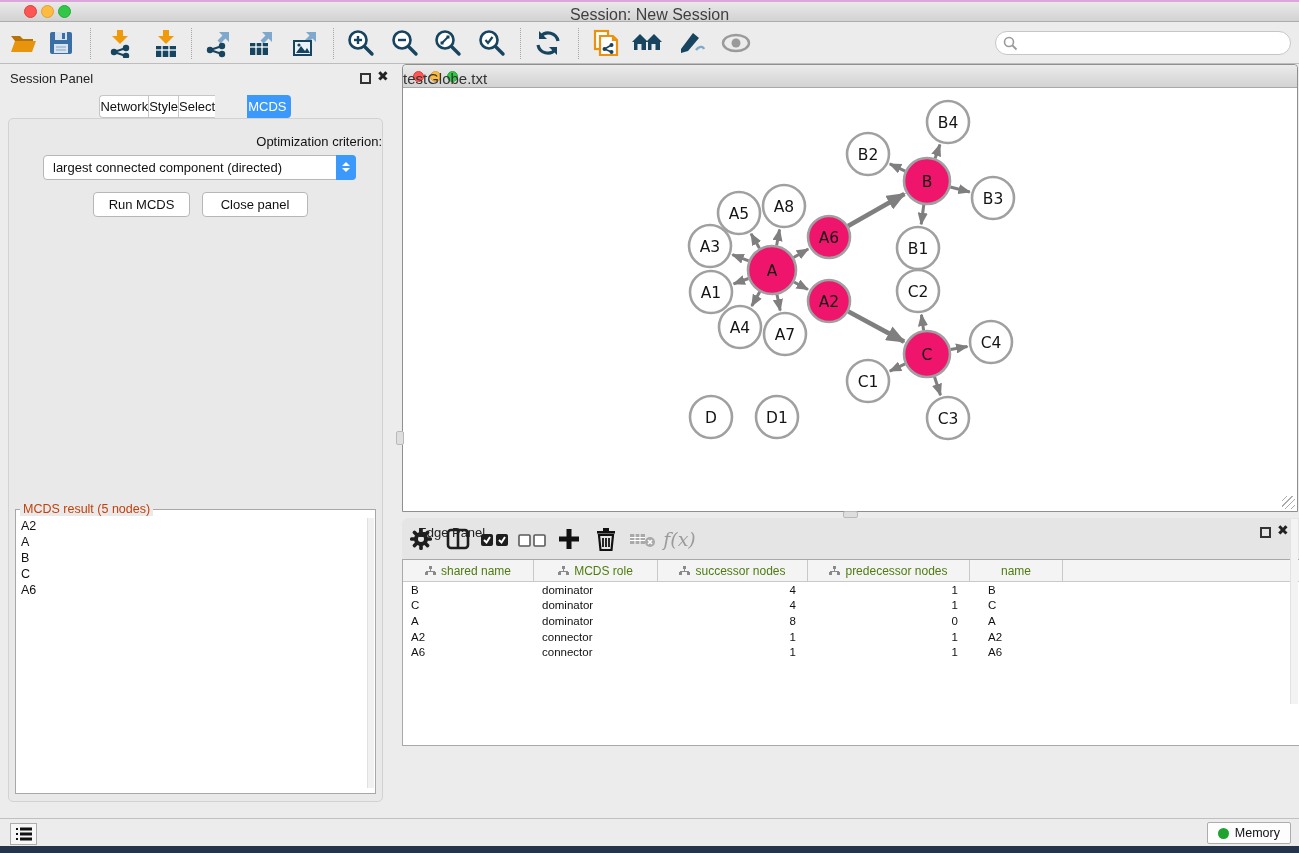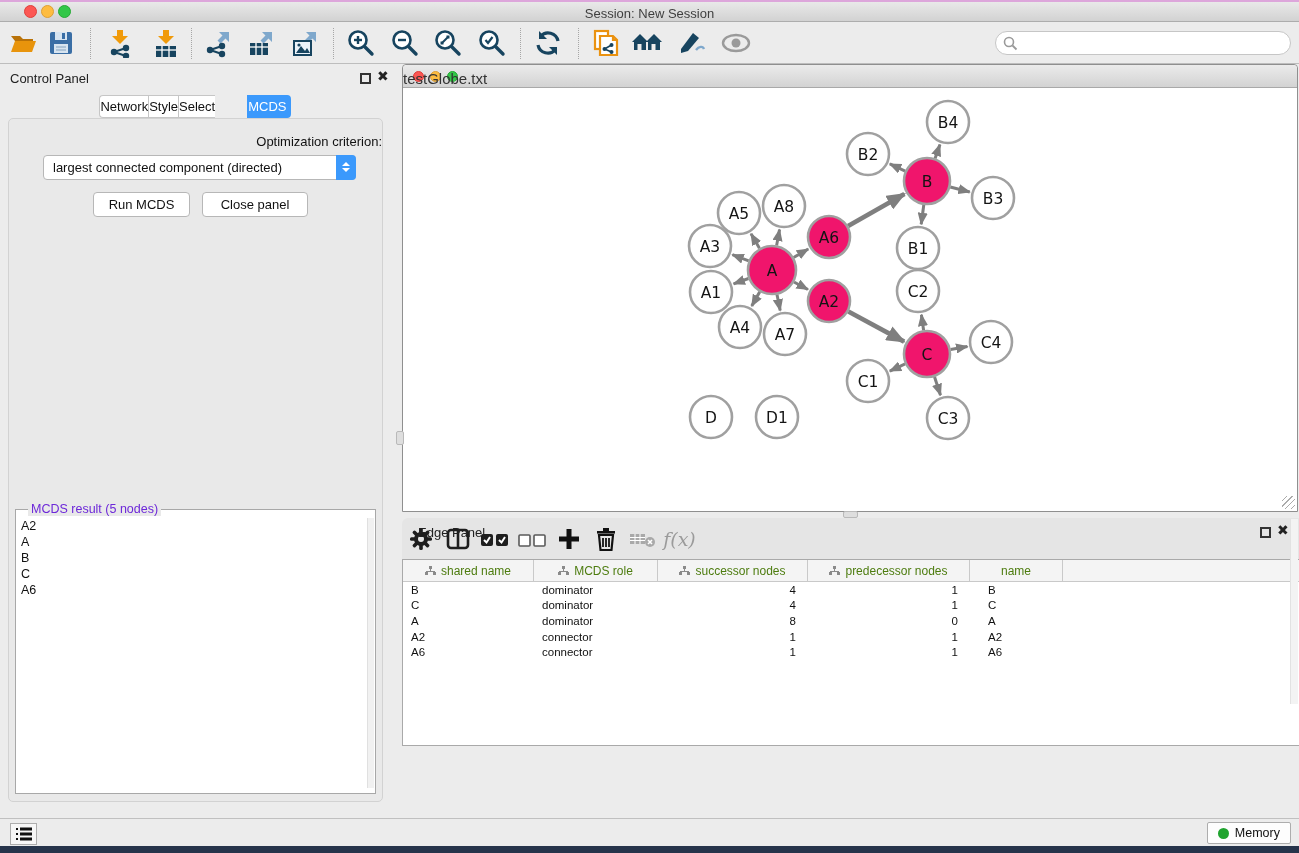--- a/index.html
+++ b/index.html
@@ -9,21 +9,21 @@
 
   
   #wallpaper-top { left:0; top:0; width:1299px; height:2px; background:#DDA6DB; }
   #titlebar { left:0; top:2px; width:1299px; height:20px;
     background:linear-gradient(#E9E9E9,#D2D2D2); border-bottom:1px solid #ADADAD; }
   .tl { width:13px; height:13px; border-radius:50%; top:4px; }
   #titlebar .tl { top:3px; }
   .tl.red { background:#FC5753; border:1px solid #DF3F3B; }
   .tl.yellow { background:#FDBC40; border:1px solid #DE9F34; }
   .tl.green { background:#33C748; border:1px solid #27AA35; }
-  .win-title { width:100%; text-align:center; font-size:13px; color:#3F3F3F; top:4px; }
+  .win-title { width:100%; text-align:center; font-size:16px; color:#3F3F3F; top:4px; }
 
   
   #toolbar { left:0; top:23px; width:1299px; height:41px; background:#ECECEC; border-bottom:1px solid #BDBDBD; }
   .tb-btn { width:38px; height:36px; top:2px; display:flex; align-items:center; justify-content:center; }
   .tb-sep { top:5px; width:0; height:31px; border-left:1px dotted #A6A6A6; }
   #search-wrap { top:8px; left:995px; width:296px; height:24px; background:#fff;
      border:1px solid #C6C6C6; border-radius:12px; display:flex; align-items:center; }
   #search-wrap svg { margin-left:7px; }
   #search-input { border:none; outline:none; flex:1; height:18px; font-size:12px; background:transparent; padding:0 8px 0 4px; }
 
@@ -45,21 +45,21 @@
   #criterion-stepper { width:20px; height:25px; margin:-1px -1px 0 0; background:#3B99FC; border-radius:0 4px 4px 0;
     display:flex; flex-direction:column; align-items:center; justify-content:center; gap:2px; }
   .chev { width:0; height:0; border-left:4px solid transparent; border-right:4px solid transparent; }
   .chev.up { border-bottom:4px solid #fff; }
   .chev.down { border-top:4px solid #fff; }
   .cp-btn { top:73px; height:25px; background:#fff; border:1px solid #B7B7B7; border-radius:4px;
     font-size:13px; color:#111; display:flex; align-items:center; justify-content:center; }
   #run-btn { left:84px; width:97px; }
   #closepanel-btn { left:193px; width:106px; }
   #mcds-fieldset { left:6px; top:390px; width:361px; height:285px; border:1px solid #A8A8A8; background:#fff; }
-  #mcds-legend { left:12px; top:-8px; background:#E9E9E9; padding:0 3px; font-size:12.5px; color:#6d28d9; }
+  #mcds-legend { left:4px; top:-8px; background:#E9E9E9; padding:0 3px; font-size:12.5px; color:#c2410c; }
   #mcds-list { left:1px; top:8px; width:352px; height:270px; background:#fff; }
   .mcds-item { font-size:12.5px; color:#111; line-height:16px; padding-left:4px; }
   #mcds-scroll { right:1px; top:8px; width:7px; height:270px; background:#F1F1F1; border-left:1px solid #E0E0E0; }
 
   
   #net-window { left:402px; top:64px; width:896px; height:448px; background:#fff; border:1px solid #8F8F8F; border-radius:4px 4px 0 0; }
   #net-titlebar { left:0; top:0; width:894px; height:23px; background:linear-gradient(#EBEBEB,#D3D3D3);
     border-bottom:1px solid #A9A9A9; border-radius:4px 4px 0 0; }
   #net-titlebar .tl { width:11px; height:11px; top:6px; }
   #net-title { width:100%; text-align:left; font-size:15px; color:#333; top:5px; }
@@ -252,21 +252,21 @@
   <div id="search-wrap" class="abs">
     <svg width="15" height="15">
         <circle cx="6" cy="6" r="4.5" fill="none" stroke="#9A9A9A" stroke-width="1.6"></circle>
         <line x1="9.5" y1="9.5" x2="13.5" y2="13.5" stroke="#9A9A9A" stroke-width="1.8"></line>
       </svg>
     <input id="search-input" placeholder="" style="">
   </div>
 </div>
 
 <div id="control-panel" class="abs">
-  <div id="cp-header" class="abs">Control Panel</div>
+  <div id="cp-header" class="abs">Session Panel</div>
   <div class="panel-float-btn abs" style="left:360px"></div>
   <div class="panel-close-btn abs" style="left:377px">✖</div>
   <div id="cp-tabs" class="abs">
     <div class="cp-tab">Network</div>
     <div class="cp-tab">Style</div>
     <div class="cp-tab">Select</div>
     <div class="cp-tab active">MCDS</div>
   </div>
   <div id="cp-body" class="abs">
     <div id="opt-label" class="abs">Optimization criterion:</div>

